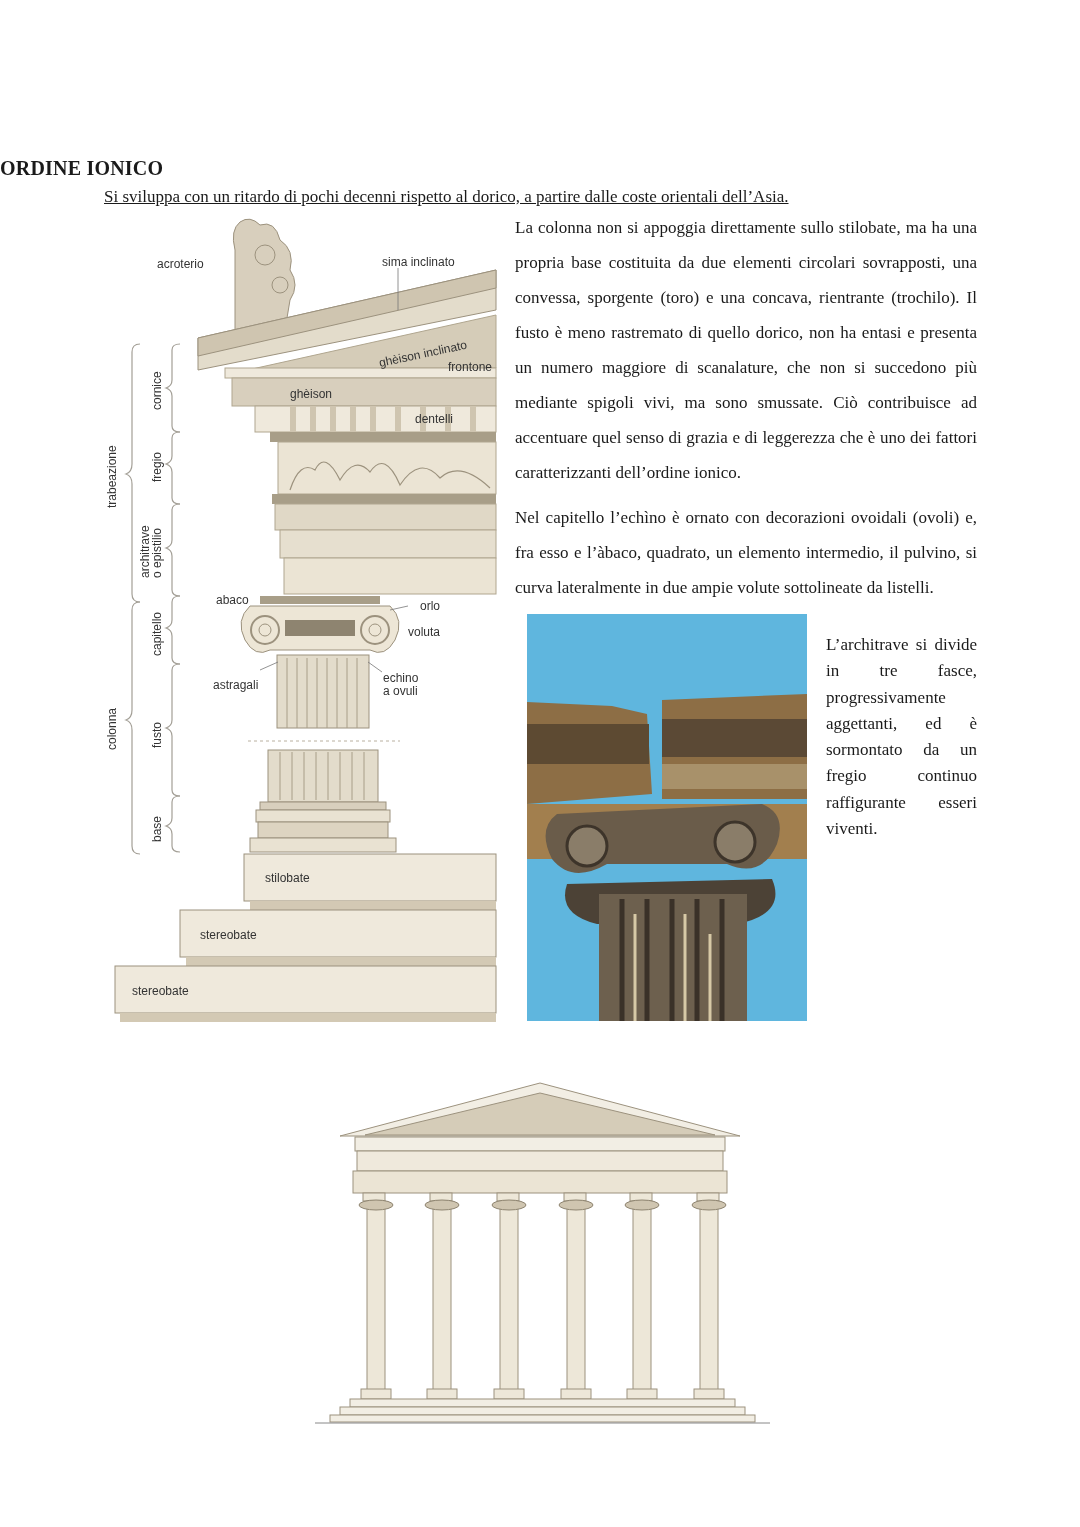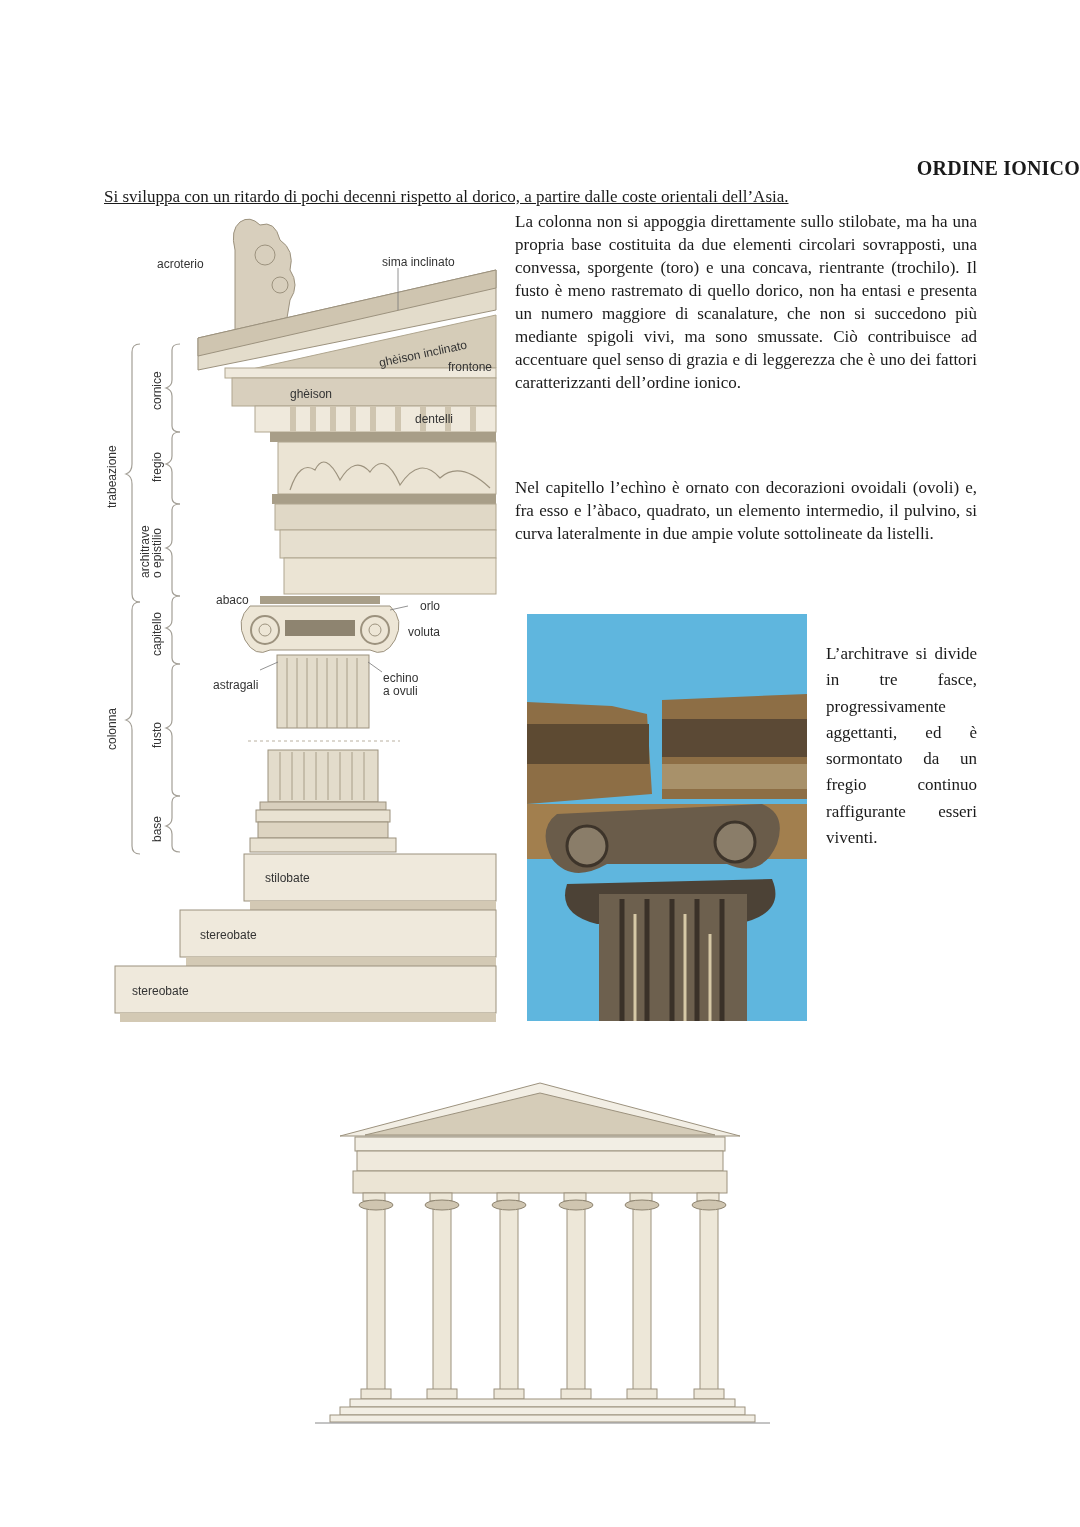--- a/index.html
+++ b/index.html
@@ -1,22 +1,22 @@
 <!DOCTYPE html>
 <html><head>
 <meta charset="utf-8">
 <style>
   html,body{margin:0;padding:0;background:#ffffff;}
   body{width:1080px;height:1527px;position:relative;overflow:hidden;font-family:"Liberation Serif","DejaVu Serif",serif;color:#1a1a1a;}
-  .title{position:absolute;left:0;width:1080px;top:157px;text-align:right;font-weight:bold;font-size:20px;letter-spacing:0.2px;}
+  .title{position:absolute;left:0;width:1080px;top:157px;text-align:left;font-weight:bold;font-size:20px;letter-spacing:0.2px;}
   .intro{position:absolute;left:104px;top:185px;font-size:17px;line-height:24px;white-space:nowrap;text-decoration:underline;}
-  .col-text{position:absolute;left:515px;width:462px;font-size:17px;line-height:23px;text-align:justify;}
+  .col-text{position:absolute;left:515px;width:462px;font-size:17px;line-height:35px;text-align:justify;}
   .p1{top:210px;}
-  .p2{top:476px;}
-  .p3{position:absolute;left:826px;width:151px;top:632px;font-size:17px;line-height:26.3px;text-align:justify;margin-top:9px;}
+  .p2{top:500px;}
+  .p3{position:absolute;left:826px;width:151px;top:632px;font-size:17px;line-height:26.3px;text-align:justify;}
   .diagram{position:absolute;left:100px;top:210px;width:400px;height:820px;}
   .photo{position:absolute;left:527px;top:614px;width:280px;height:407px;}
   .temple{position:absolute;left:305px;top:1075px;width:470px;height:350px;}
   .lbl{font-family:"Liberation Sans","DejaVu Sans",sans-serif;font-size:12px;fill:#333;}
 </style>
 </head>
 <body>
 
 <div class="title">ORDINE IONICO</div>
 <div class="intro">Si sviluppa con un ritardo di pochi decenni rispetto al dorico, a partire dalle coste orientali dell’Asia.</div>

